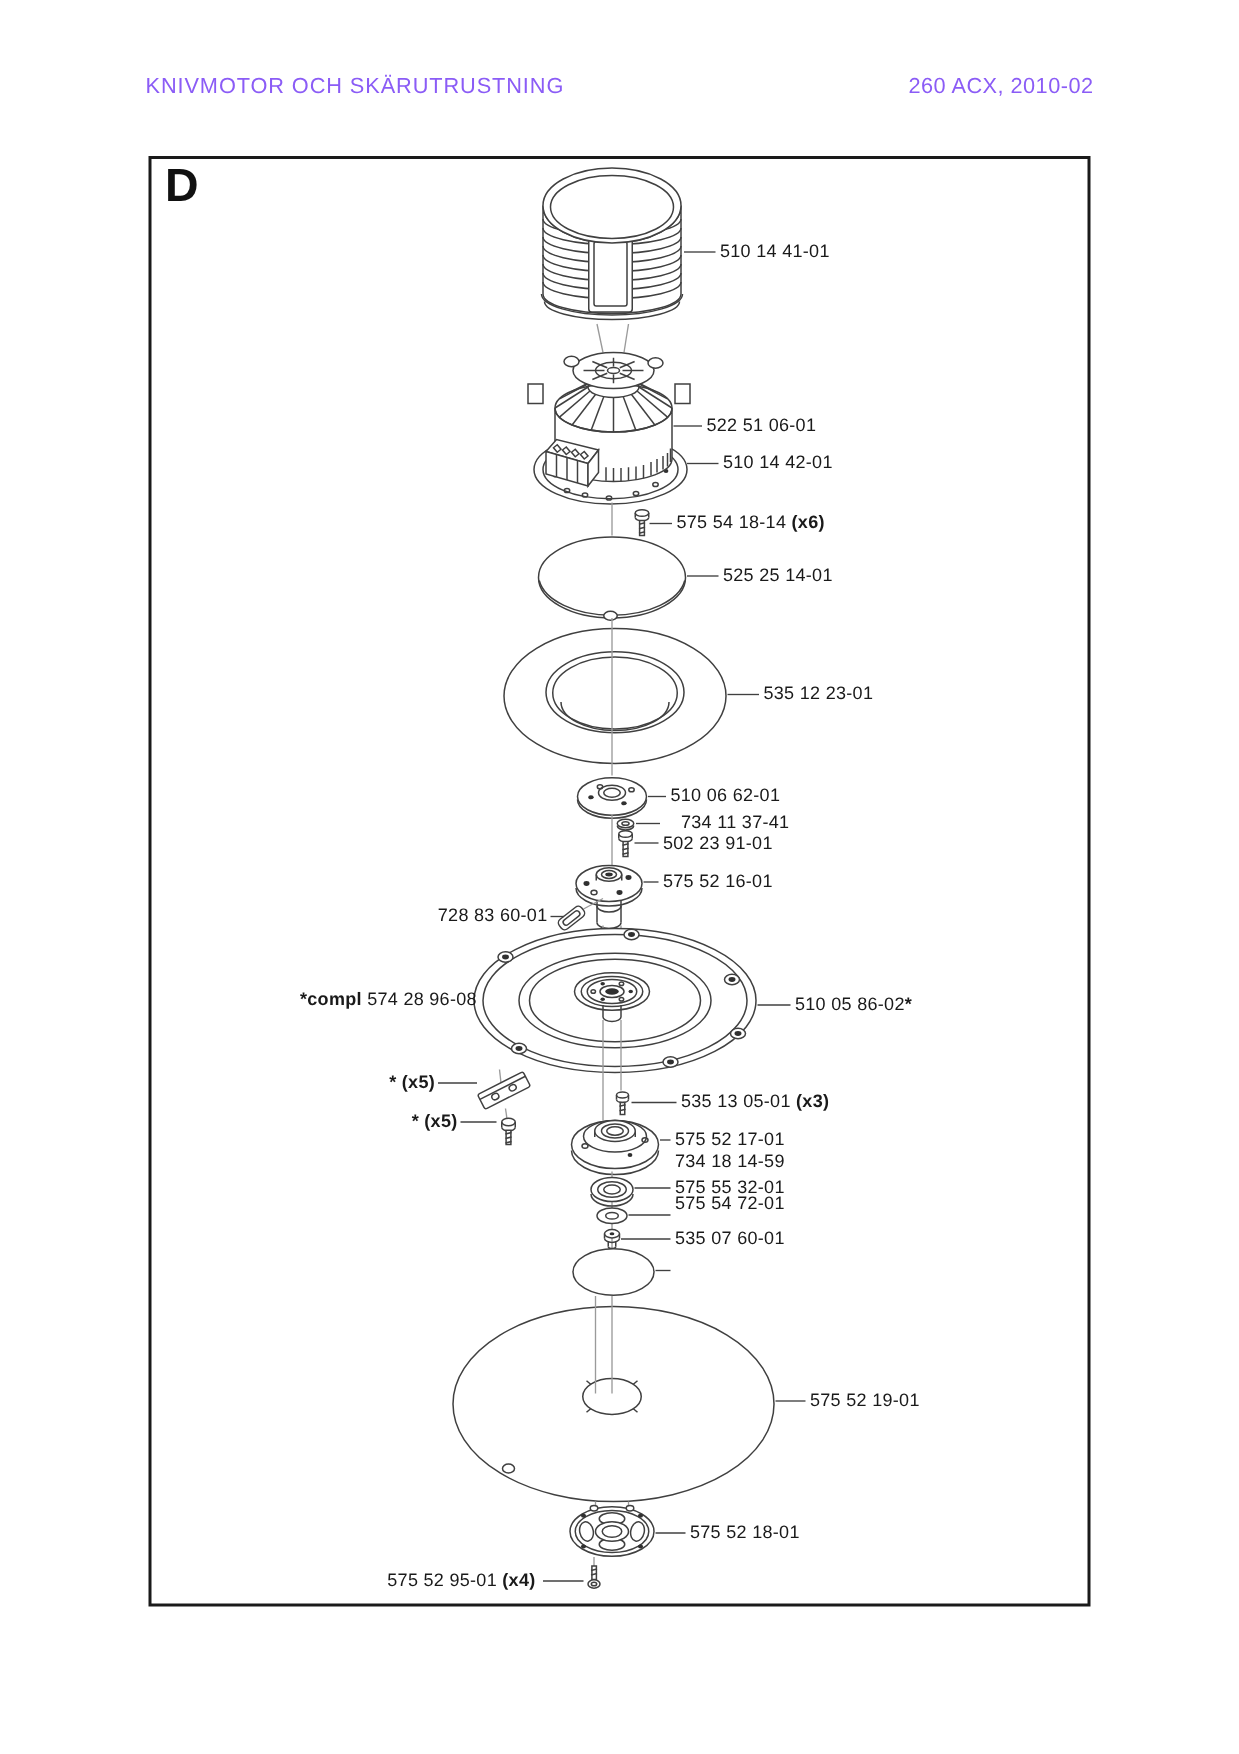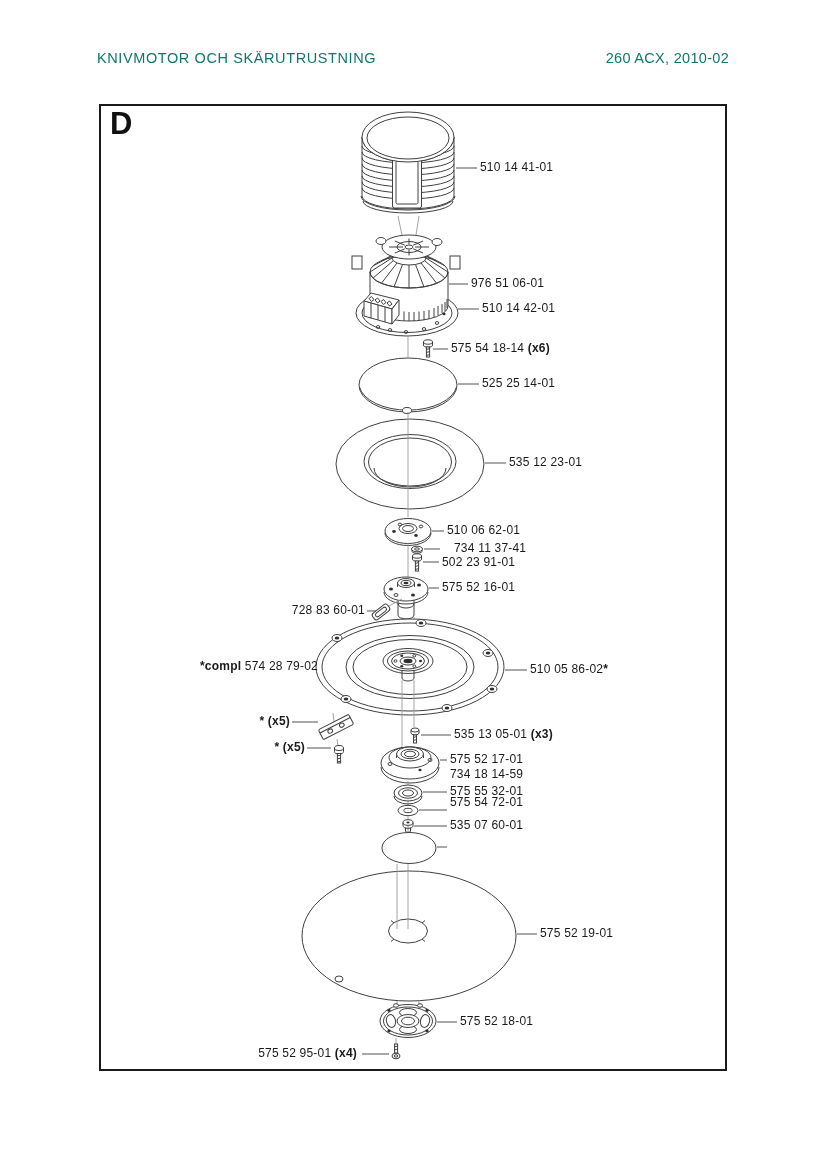--- a/index.html
+++ b/index.html
@@ -1,18 +1,18 @@
 <!DOCTYPE html>
 <html><head>
 <meta charset="utf-8">
 <style>
   html,body{margin:0;padding:0;background:#fff;}
   #page{position:relative;width:826px;height:1169px;background:#ffffff;
         font-family:"Liberation Sans",sans-serif;overflow:hidden;}
-  .hdr{position:absolute;top:50px;font-size:14.5px;letter-spacing:.6px;color:#0f766e;white-space:nowrap;}
+  .hdr{position:absolute;top:50px;font-size:14.5px;letter-spacing:.6px;color:#8b5cf6;white-space:nowrap;}
   #hdr-left{left:97px;}
   #hdr-right{right:97px;letter-spacing:.3px;}
   #frame{position:absolute;left:99px;top:104px;width:624px;height:963px;
          border:2.5px solid #1a1a1a;background:#fff;}
   #section-letter{position:absolute;left:110px;top:106px;font-size:31px;font-weight:600;color:#111;}
   svg{position:absolute;left:0;top:0;}
   .lbl{position:absolute;font-size:12px;line-height:1.1;color:#1a1a1a;white-space:nowrap;letter-spacing:.2px;}
   .lbl .b{font-weight:700;}
   .r{text-align:right;}
   
@@ -400,31 +400,31 @@
       <line class="leader" x1="419" y1="810" x2="447" y2="810"></line>
       <line class="leader" x1="414" y1="826" x2="447" y2="826"></line>
       <line class="leader" x1="437" y1="847" x2="447" y2="847"></line>
       <line class="leader" x1="517" y1="934" x2="537" y2="934"></line>
       <line class="leader" x1="437" y1="1022" x2="457" y2="1022"></line>
       <line class="leader" x1="362" y1="1054" x2="389" y2="1054"></line>
     </g>
   </svg>
 
   <div class="lbl" style="left:480px;top:161px"><span>510 14 41-01</span></div>
-  <div class="lbl" style="left:471px;top:277px"><span>976 51 06-01</span></div>
+  <div class="lbl" style="left:471px;top:277px"><span>522 51 06-01</span></div>
   <div class="lbl" style="left:482px;top:302px"><span>510 14 42-01</span></div>
   <div class="lbl" style="left:451px;top:342px"><span>575 54 18-14</span> <span class="b">(x6)</span></div>
   <div class="lbl" style="left:482px;top:377px"><span>525 25 14-01</span></div>
   <div class="lbl" style="left:509px;top:456px"><span>535 12 23-01</span></div>
   <div class="lbl" style="left:447px;top:524px"><span>510 06 62-01</span></div>
   <div class="lbl" style="left:454px;top:542px"><span>734 11 37-41</span></div>
   <div class="lbl" style="left:442px;top:556px"><span>502 23 91-01</span></div>
   <div class="lbl" style="left:442px;top:581px"><span>575 52 16-01</span></div>
   <div class="lbl r" style="right:461px;top:604px"><span>728 83 60-01</span></div>
-  <div class="lbl" style="left:200px;top:660px"><span class="b">*compl</span> <span>574 28 79-02</span></div>
+  <div class="lbl" style="left:200px;top:660px"><span class="b">*compl</span> <span>574 28 96-08</span></div>
   <div class="lbl" style="left:530px;top:663px"><span>510 05 86-02</span><span class="b">*</span></div>
   <div class="lbl r" style="right:536px;top:715px"><span class="b">*</span> <span class="b">(x5)</span></div>
   <div class="lbl r" style="right:521px;top:741px"><span class="b">*</span> <span class="b">(x5)</span></div>
   <div class="lbl" style="left:454px;top:728px"><span>535 13 05-01</span> <span class="b">(x3)</span></div>
   <div class="lbl" style="left:450px;top:753px"><span>575 52 17-01</span></div>
   <div class="lbl" style="left:450px;top:785px"><span>575 55 32-01</span></div>
   <div class="lbl" style="left:450px;top:768px"><span>734 18 14-59</span></div>
   <div class="lbl" style="left:450px;top:819px"><span>535 07 60-01</span></div>
   <div class="lbl" style="left:450px;top:796px"><span>575 54 72-01</span></div>
   <div class="lbl" style="left:540px;top:927px"><span>575 52 19-01</span></div>

